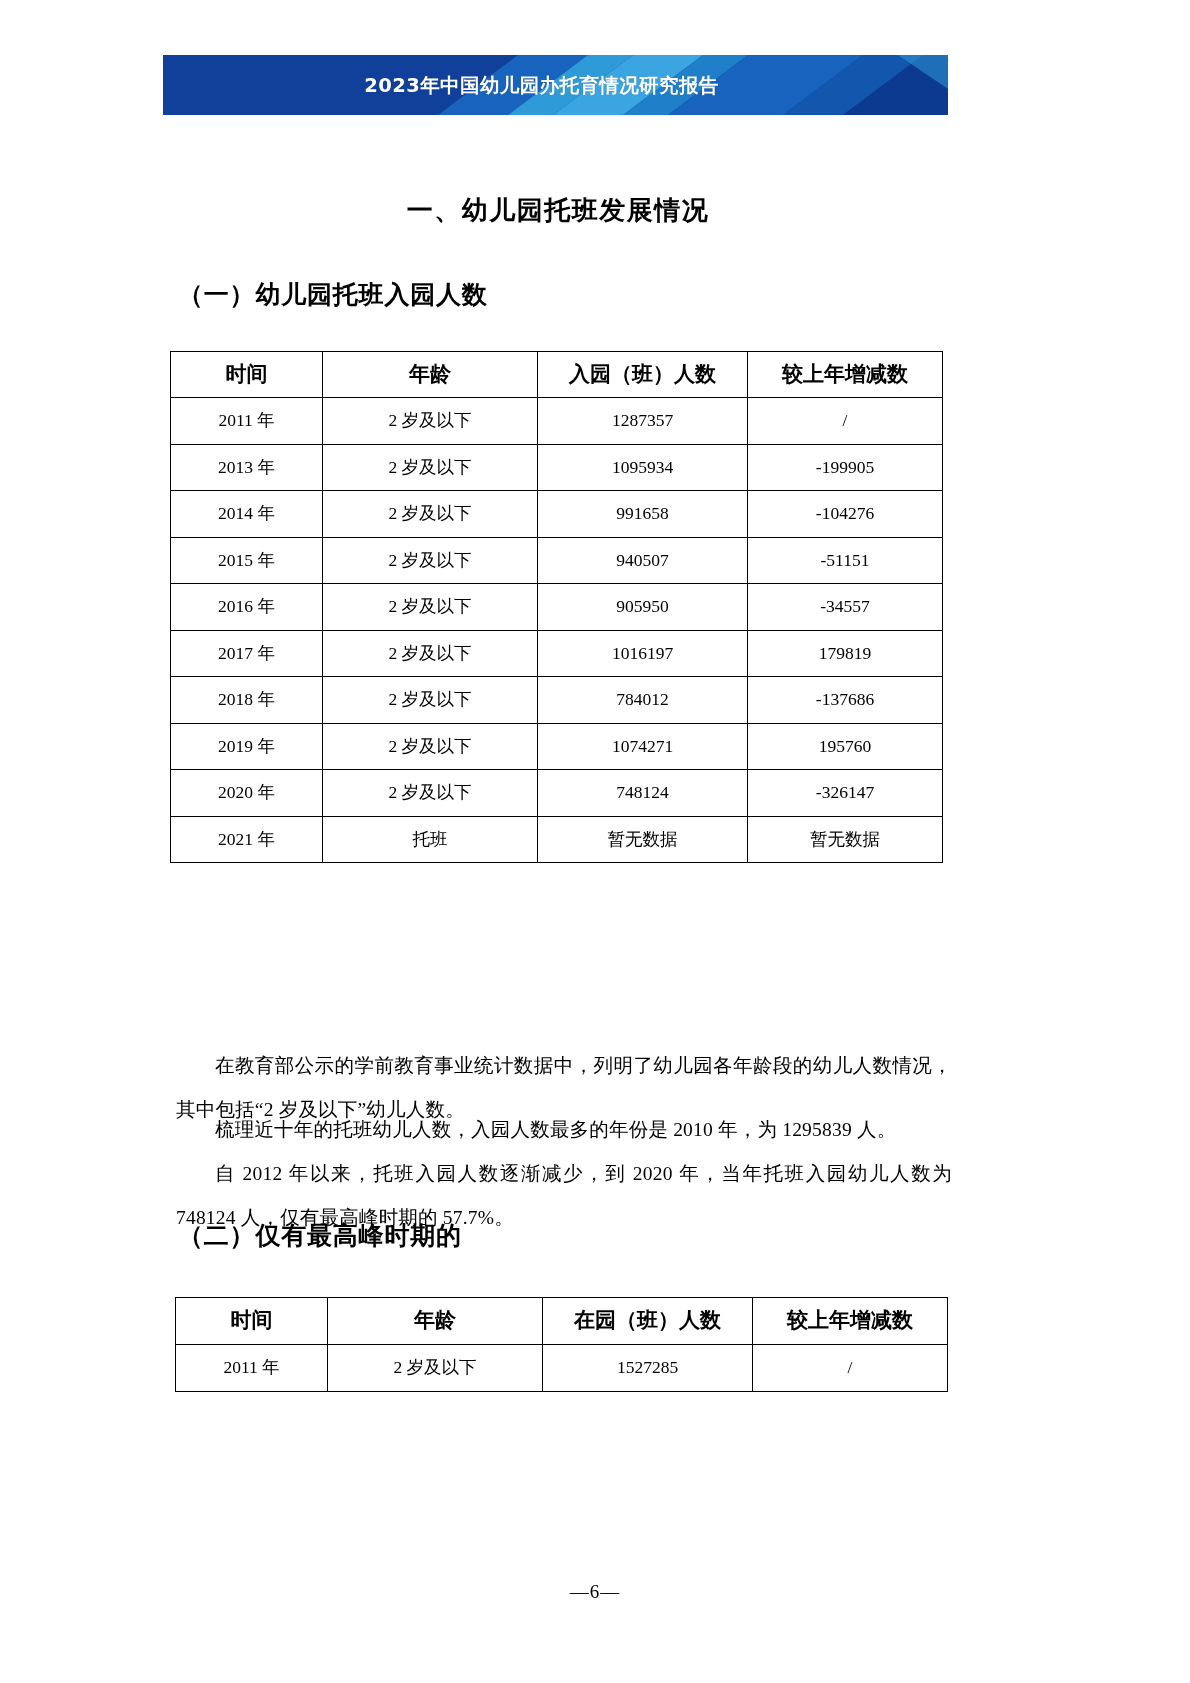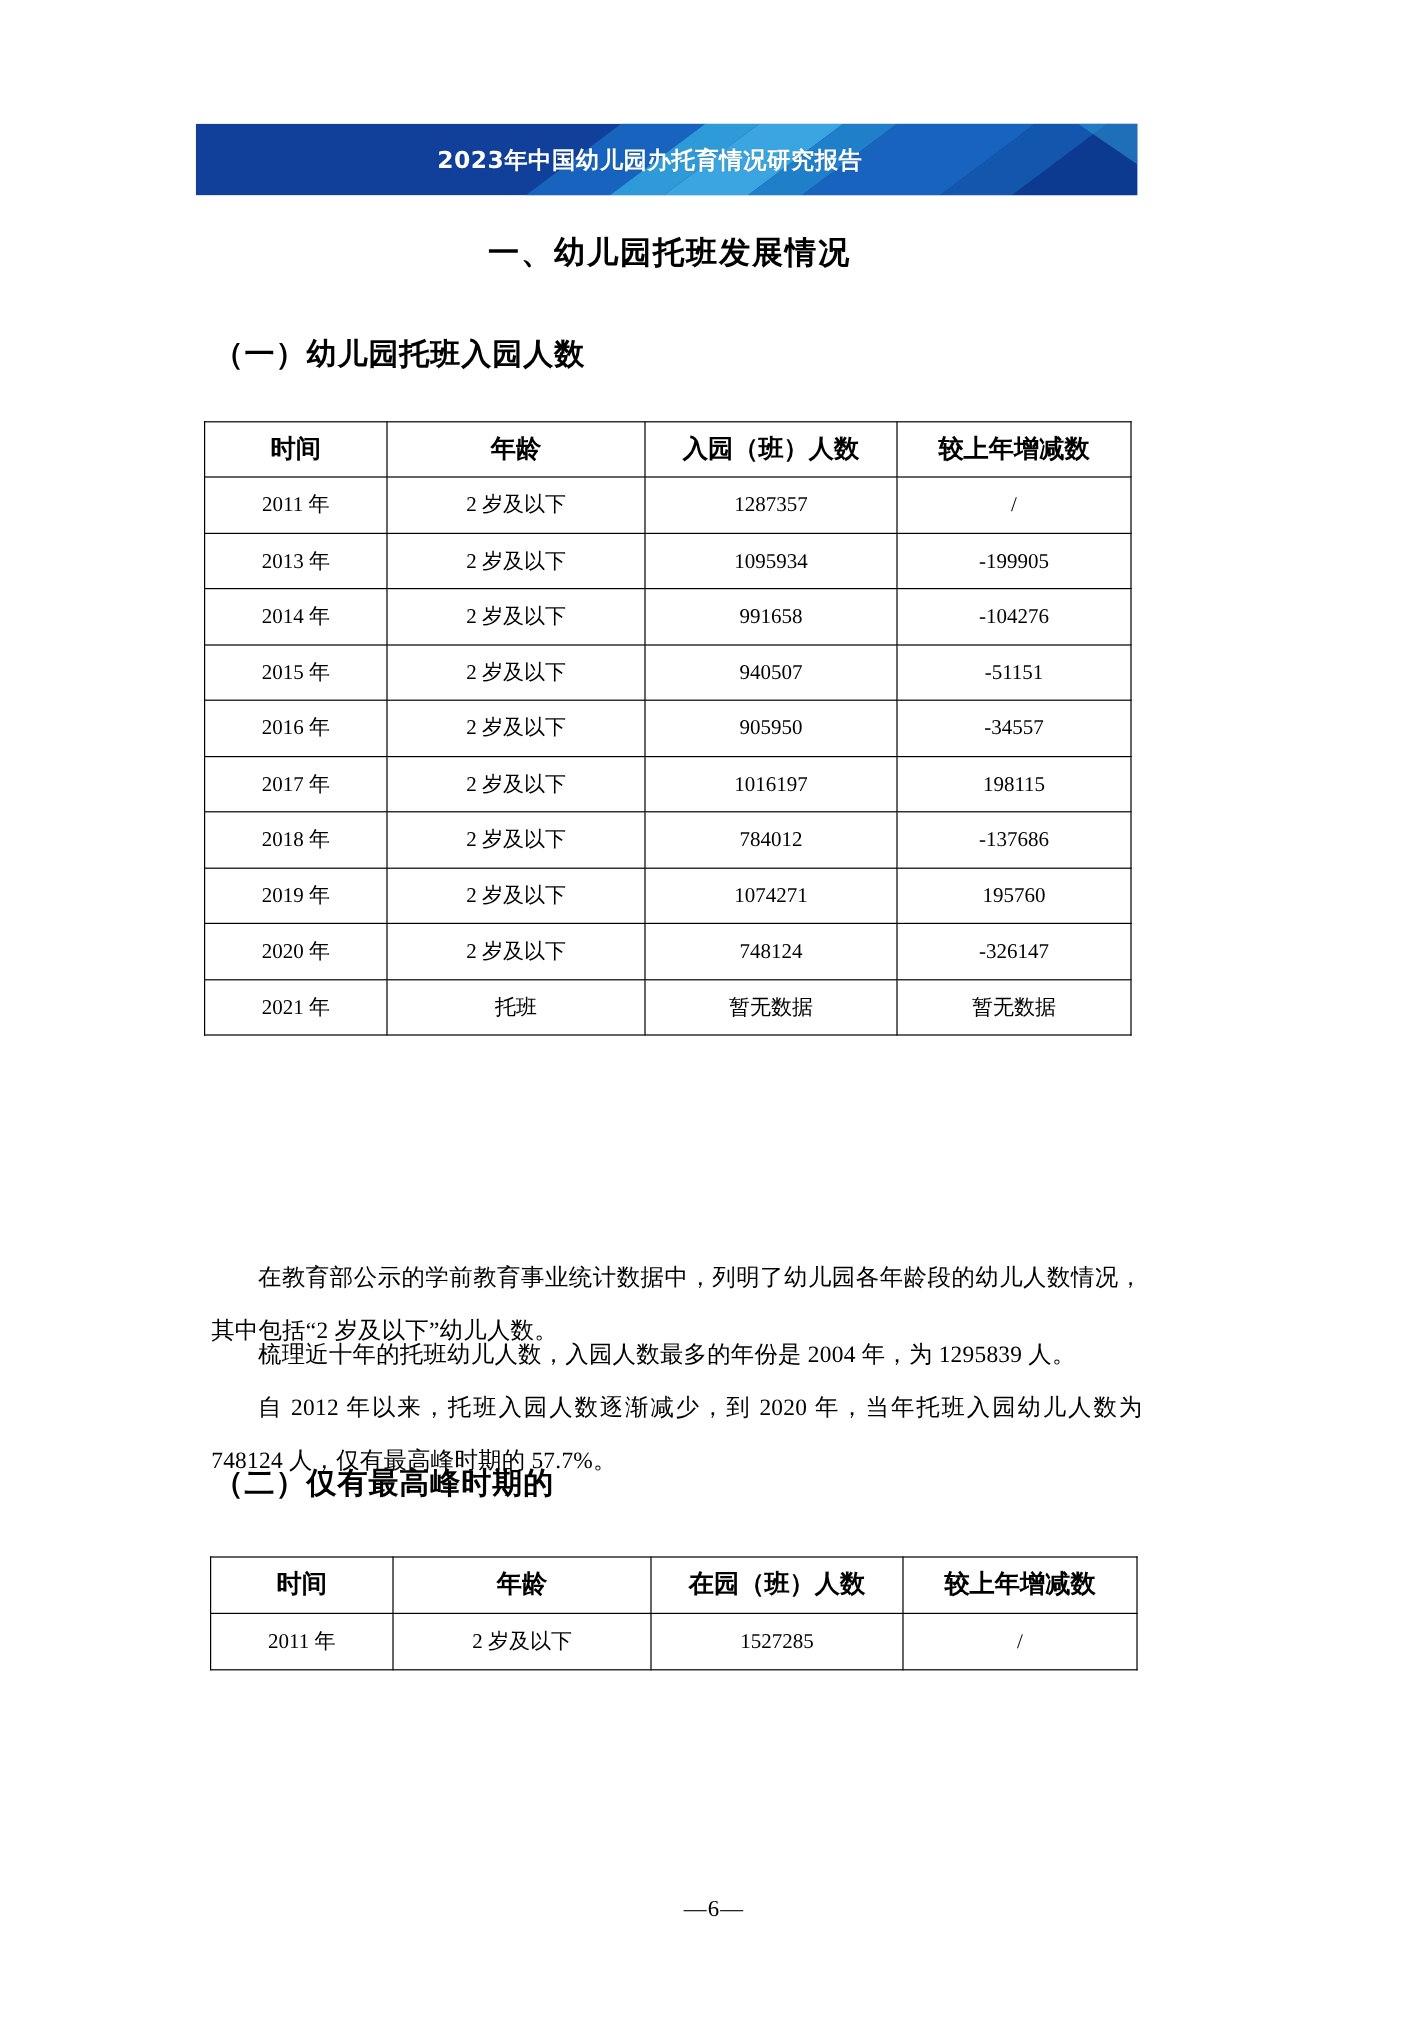--- a/index.html
+++ b/index.html
@@ -17,21 +17,20 @@
   }
 
   
   .banner-wrap {
     position: absolute;
     left: 163px;
     top: 55px;
     width: 785px;
     height: 60px;
     overflow: hidden;
-    margin-top: 48px;
   }
   .banner-svg { display: block; width: 785px; height: 60px; }
   .banner-title {
     position: absolute;
     left: 0;
     top: 0;
     width: 785px;
     height: 60px;
     display: flex;
     align-items: center;
@@ -213,21 +212,21 @@
       <tr>
         <td>2016 年</td>
         <td>2 岁及以下</td>
         <td>905950</td>
         <td>-34557</td>
       </tr>
       <tr>
         <td>2017 年</td>
         <td>2 岁及以下</td>
         <td>1016197</td>
-        <td>198115</td>
+        <td>179819</td>
       </tr>
       <tr>
         <td>2018 年</td>
         <td>2 岁及以下</td>
         <td>784012</td>
         <td>-137686</td>
       </tr>
       <tr>
         <td>2019 年</td>
         <td>2 岁及以下</td>
@@ -243,21 +242,21 @@
       <tr>
         <td>2021 年</td>
         <td>托班</td>
         <td>暂无数据</td>
         <td>暂无数据</td>
       </tr>
     </tbody>
   </table>
 
   <div class="para p1">在教育部公示的学前教育事业统计数据中，列明了幼儿园各年龄段的幼儿人数情况，其中包括“2 岁及以下”幼儿人数。</div>
-  <div class="para p2">梳理近十年的托班幼儿人数，入园人数最多的年份是 2004 年，为 1295839 人。</div>
+  <div class="para p2">梳理近十年的托班幼儿人数，入园人数最多的年份是 2010 年，为 1295839 人。</div>
   <div class="para p3">自 2012 年以来，托班入园人数逐渐减少，到 2020 年，当年托班入园幼儿人数为 748124 人，仅有最高峰时期的 57.7%。</div>
 
   <div class="h2-title h2-two">（二）仅有最高峰时期的</div>
 
   <table class="doc-table" id="table-attend">
     <colgroup>
       <col class="col-time">
         <col class="col-age">
         <col class="col-count">
         <col class="col-delta">

